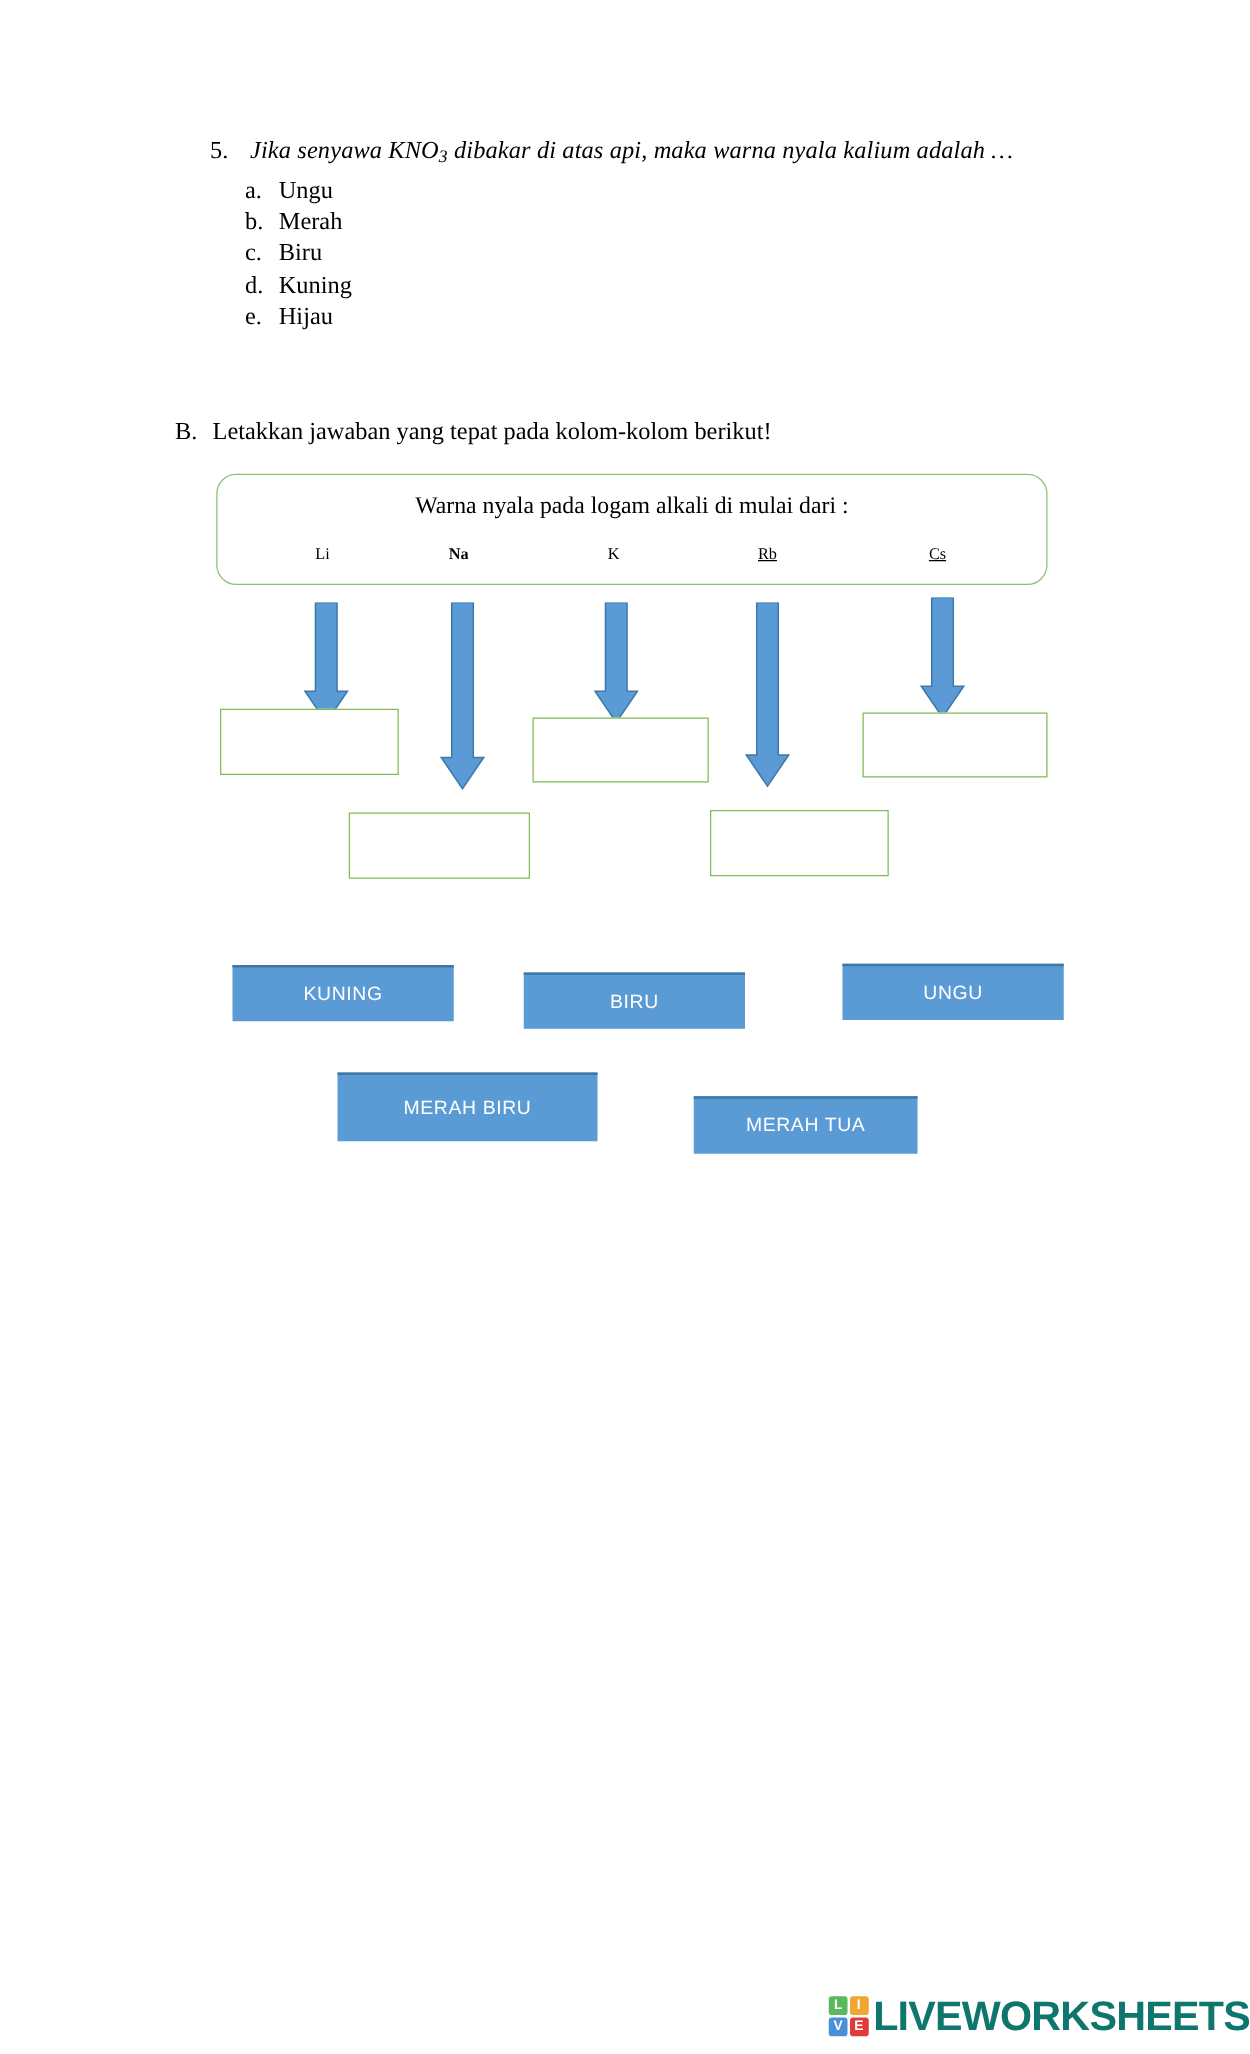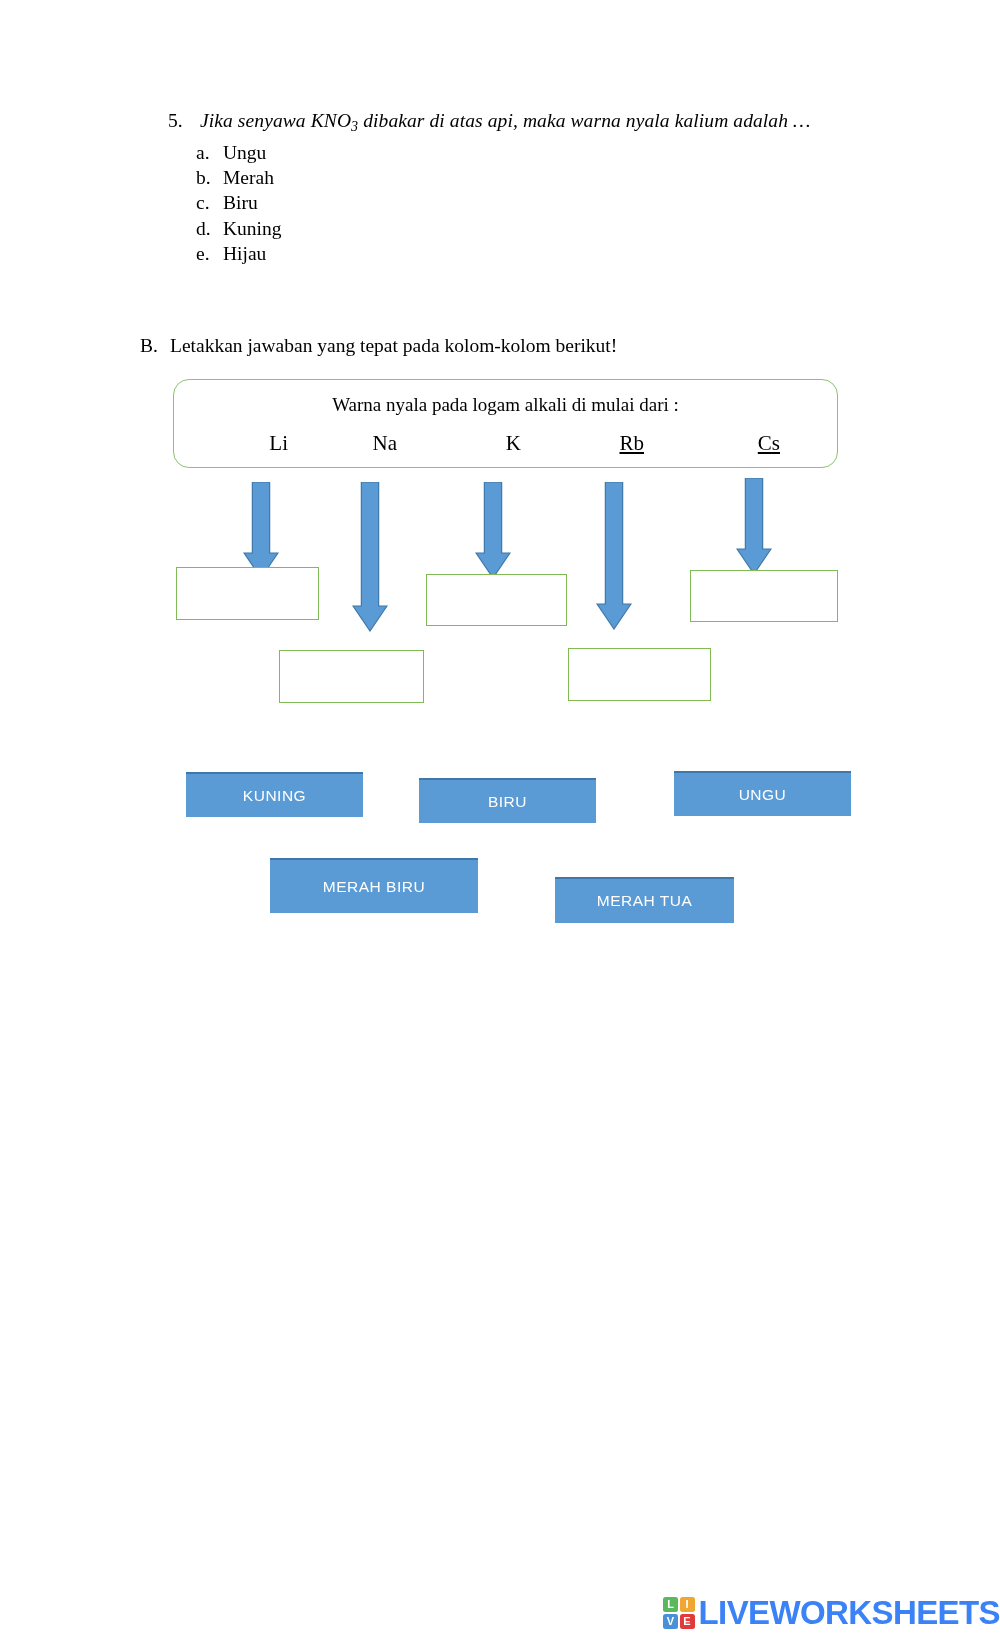--- a/index.html
+++ b/index.html
@@ -125,22 +125,22 @@
     left: 0;
     right: 0;
     top: 50px;
     height: 28px;
   }
   .element-symbol {
     position: absolute;
     top: 0;
     width: 60px;
     margin-left: -30px;
-    text-align: right;
-    font-size: 21px;
+    text-align: center;
+    font-size: 13px;
     line-height: 26px;
   }
 
   
   .arrow {
     position: absolute;
   }
   .arrow svg { display: block; }
 
   
@@ -244,21 +244,21 @@
     <span class="section-b-letter">B.</span>
     <span class="section-b-text">Letakkan jawaban yang tepat pada kolom-kolom berikut!</span>
   </div>
 
   <div class="diagram">
 
     <div class="alkali-box">
       <div class="alkali-title">Warna nyala pada logam alkali di mulai dari :</div>
       <div class="element-row" id="element-row">
           <div class="element-symbol" style="left: 84px;">Li</div>
-          <div class="element-symbol" style="left: 193px;">Na</div>
+          <div class="element-symbol" style="left: 193px; font-weight: bold;">Na</div>
           <div class="element-symbol" style="left: 317px;">K</div>
           <div class="element-symbol" style="left: 440px; text-decoration: underline;">Rb</div>
           <div class="element-symbol" style="left: 576px; text-decoration: underline;">Cs</div>
         </div>
     </div>
 
     <div id="arrow-layer">
         <div class="arrow" style="left: 243px; top: 482px; width: 36px; height: 97px;">
           <svg width="36" height="97" viewBox="0 0 36 97">
             <polygon points="9.36,0 26.64,0 26.64,71 35,71 18,96 1,71 9.36,71" fill="#5B9BD5" stroke="#3E77A8" stroke-width="1.2"></polygon>
@@ -302,16 +302,16 @@
 
   </div>
 
   <div class="footer-logo">
     <div class="logo-squares" id="logo-squares">
         <div class="logo-sq" style="background: rgb(92, 184, 92);">L</div>
         <div class="logo-sq" style="background: rgb(240, 167, 50);">I</div>
         <div class="logo-sq" style="background: rgb(74, 144, 217);">V</div>
         <div class="logo-sq" style="background: rgb(224, 58, 58);">E</div>
       </div>
-    <div class="logo-wordmark" style="color: #3b82f6;">LIVEWORKSHEETS</div>
+    <div class="logo-wordmark" style="color: #0f766e;">LIVEWORKSHEETS</div>
   </div>
 
 </div>
 
 </body></html>

